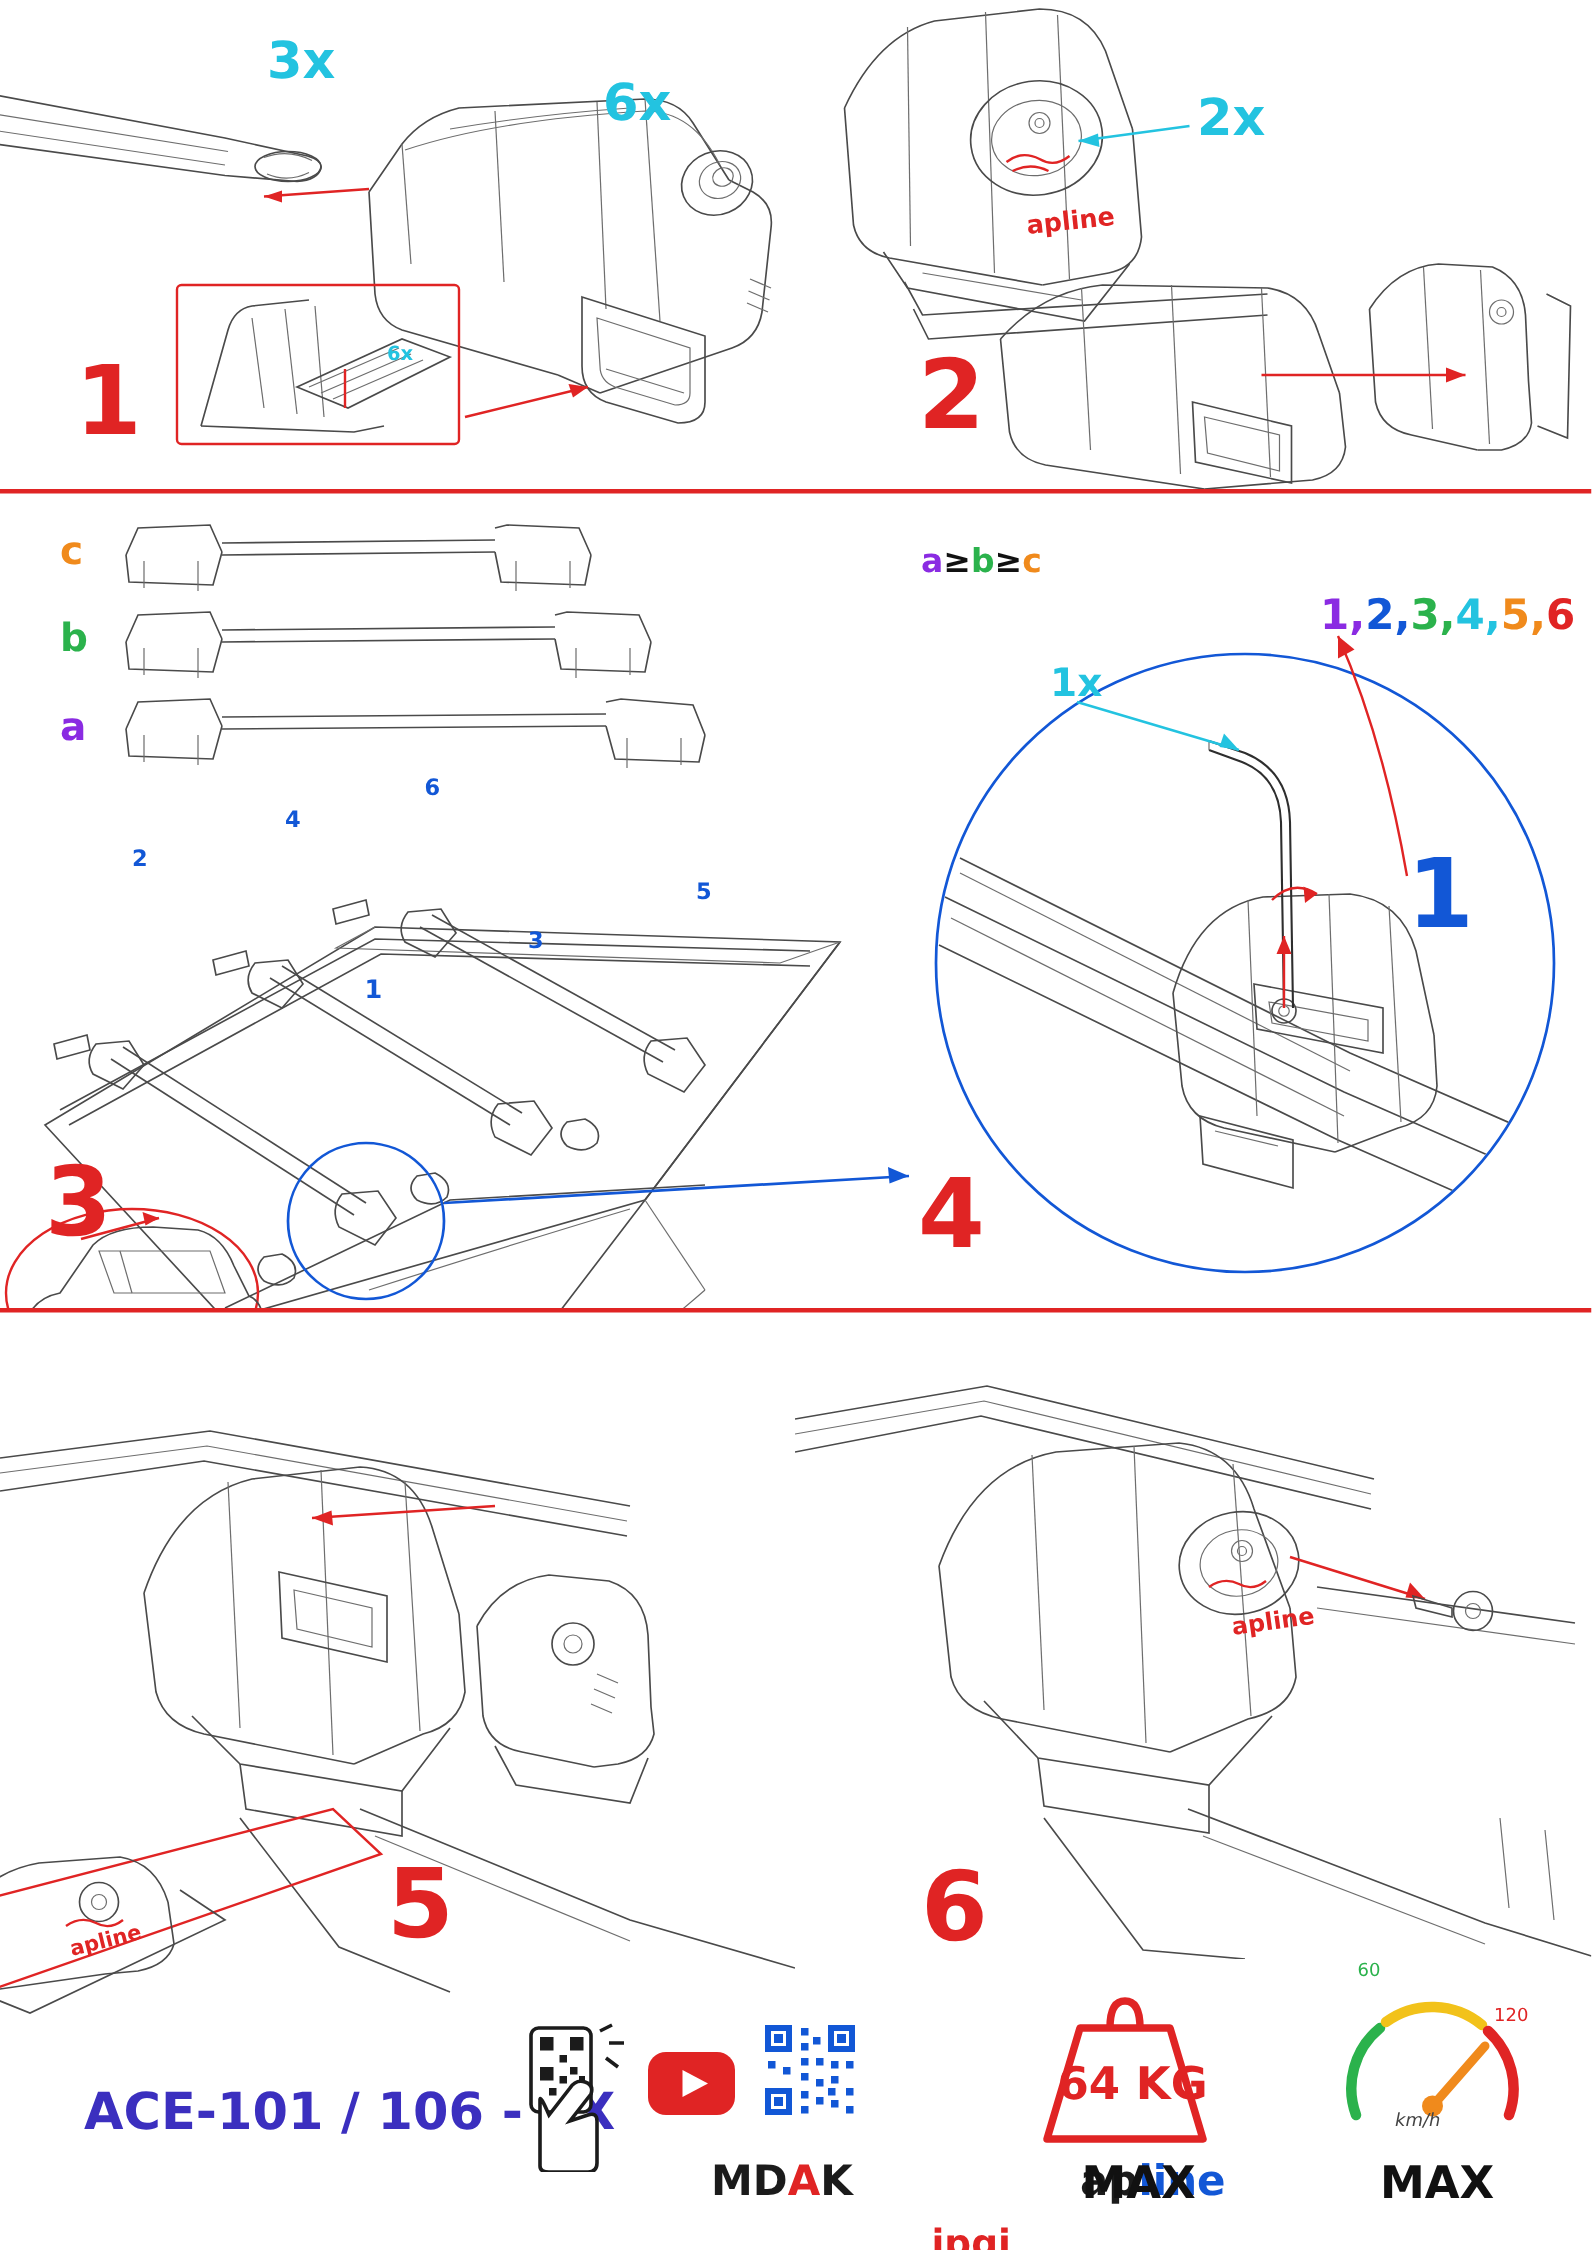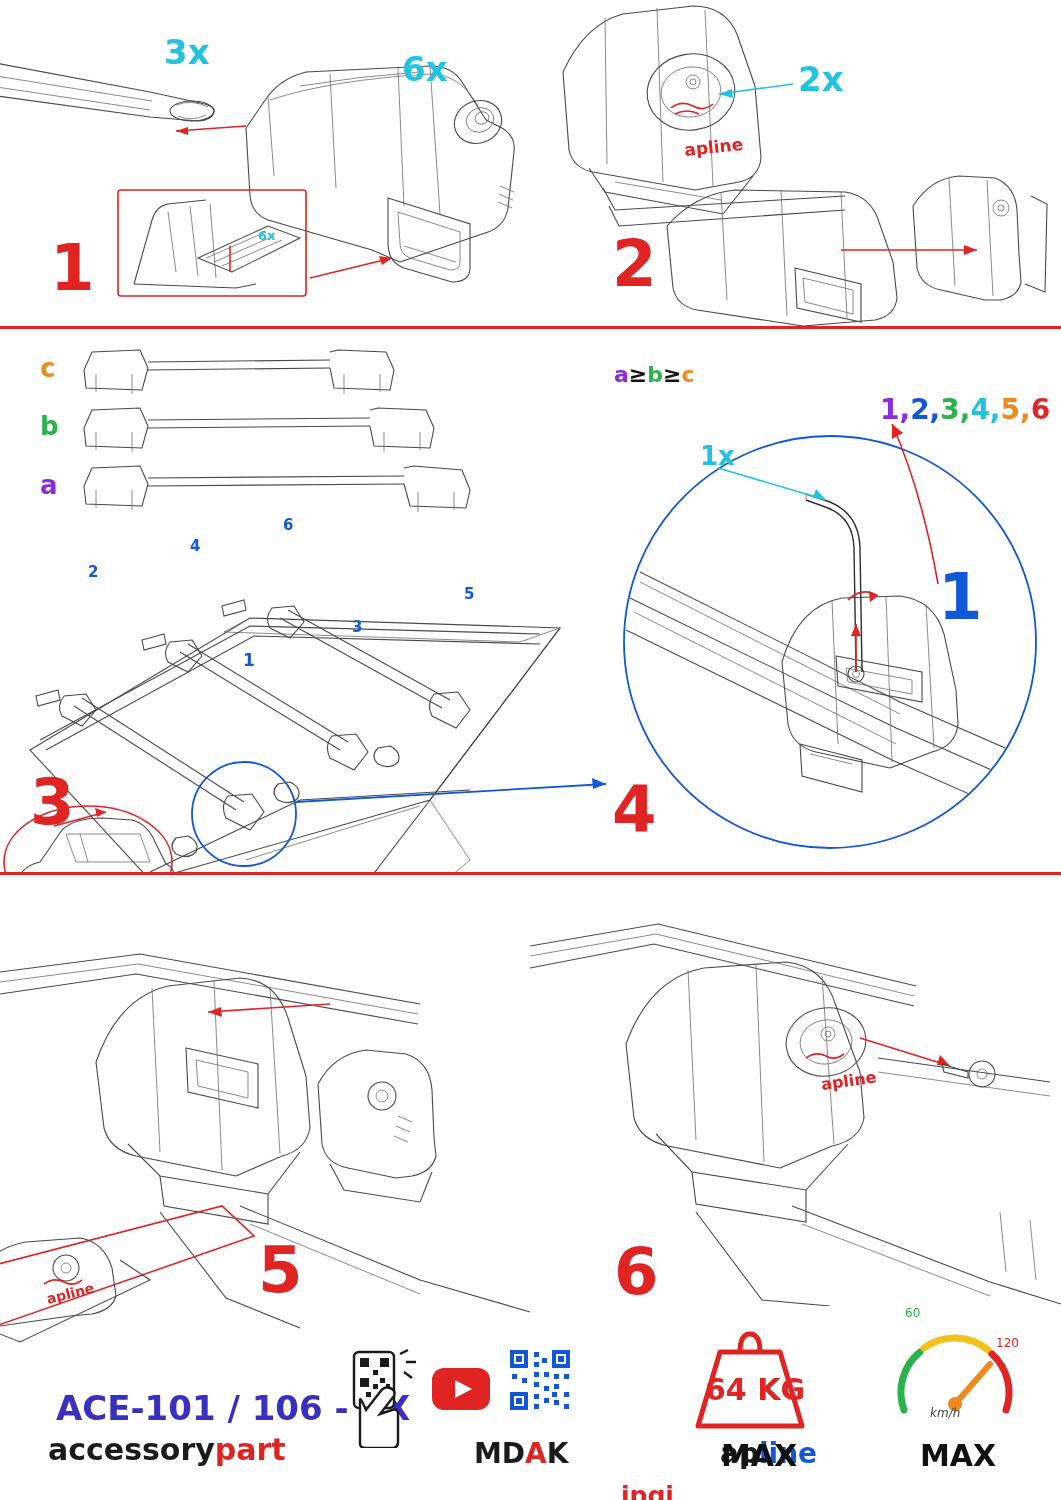--- a/index.html
+++ b/index.html
@@ -209,21 +209,21 @@
         <path class="ln-thin" d="M214,262 L274,236"></path>
         <path class="ln-thin" d="M222,266 L282,240"></path>
         <path class="red" d="M230,246 L230,272"></path>
       </g>
       <text x="258" y="240" font-family="DejaVu Sans, sans-serif" font-size="13" font-weight="700" fill="#23c3e0">6x</text>
 
       <path class="red" d="M310,278 L392,258"></path>
       <path d="M392,258 l-13,-2 l3,9 z" fill="#e02424"></path>
     </svg>
   </div>
-  <div class="qty" style="left:164px;top:24px;margin-top:11px;">3x</div>
+  <div class="qty" style="left:178px;top:24px;">3x</div>
   <div class="qty" style="left:402px;top:52px;">6x</div>
   <div class="step-num" style="left:50px;top:236px;">1</div>
 
   <div class="abs" style="left:545px;top:0;width:516px;height:326px;">
     <svg width="516" height="326" viewBox="0 0 516 326">
 
       <g>
         <path class="ln" d="M18,72 Q40,24 78,14 L148,6 Q180,6 192,34 L210,86"></path>
         <path class="ln" d="M18,72 L24,150 Q28,168 48,172 L150,190"></path>
         <path class="ln" d="M210,86 L216,158 Q214,178 194,182 L150,190"></path>
@@ -543,23 +543,20 @@
       <g>
         <path class="ln" d="M412,188 L438,196 L438,202 L414,196 Z"></path>
         <circle class="ln" cx="452" cy="198" r="13"></circle>
         <circle class="ln-thin" cx="452" cy="198" r="5"></circle>
       </g>
     </svg>
   </div>
   <div class="step-num" style="left:614px;top:1240px;">6</div>
 
   <div class="model">ACE-101 / 106 - 3X</div>
-  <div class="brand">
-    <span>accessory</span><span class="part">part</span>
-  </div>
 
   <div class="abs" style="left:336px;top:1348px;width:90px;height:100px;">
     <svg width="90" height="100" viewBox="0 0 90 100">
       <rect x="18" y="4" width="40" height="56" rx="5" fill="#fff" stroke="#1b1b1b" stroke-width="2.4"></rect>
       <g fill="#1b1b1b">
         <rect x="24" y="10" width="9" height="9"></rect>
           <rect x="44" y="10" width="9" height="9"></rect>
         <rect x="24" y="30" width="9" height="9"></rect>
           <rect x="37" y="22" width="5" height="5"></rect>
         <rect x="44" y="30" width="5" height="5"></rect>

